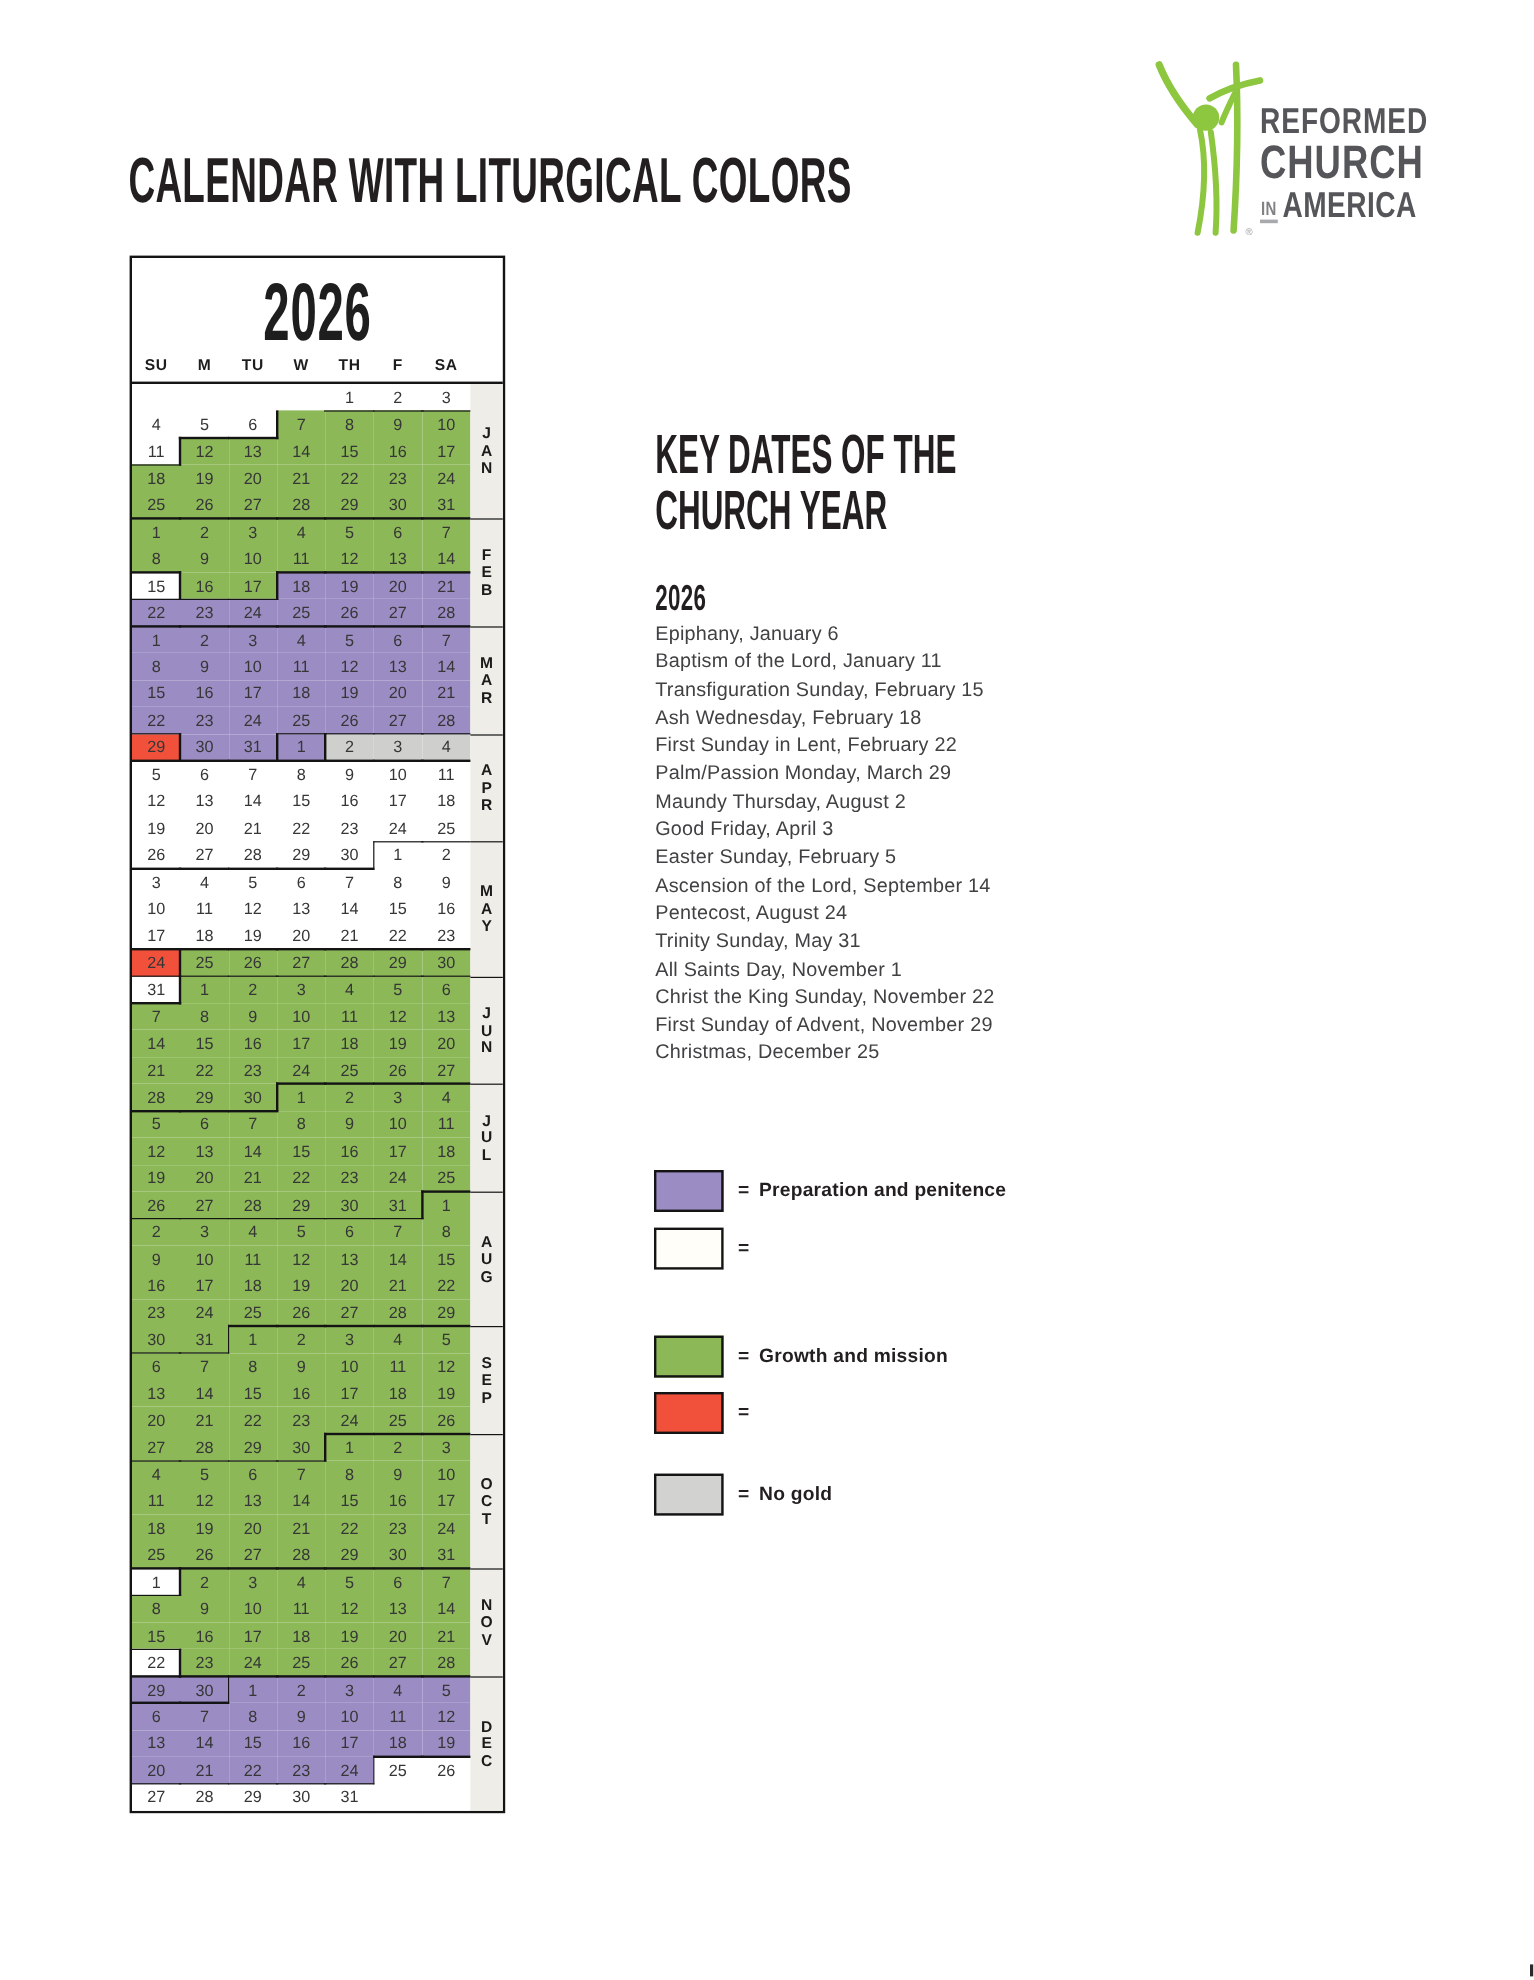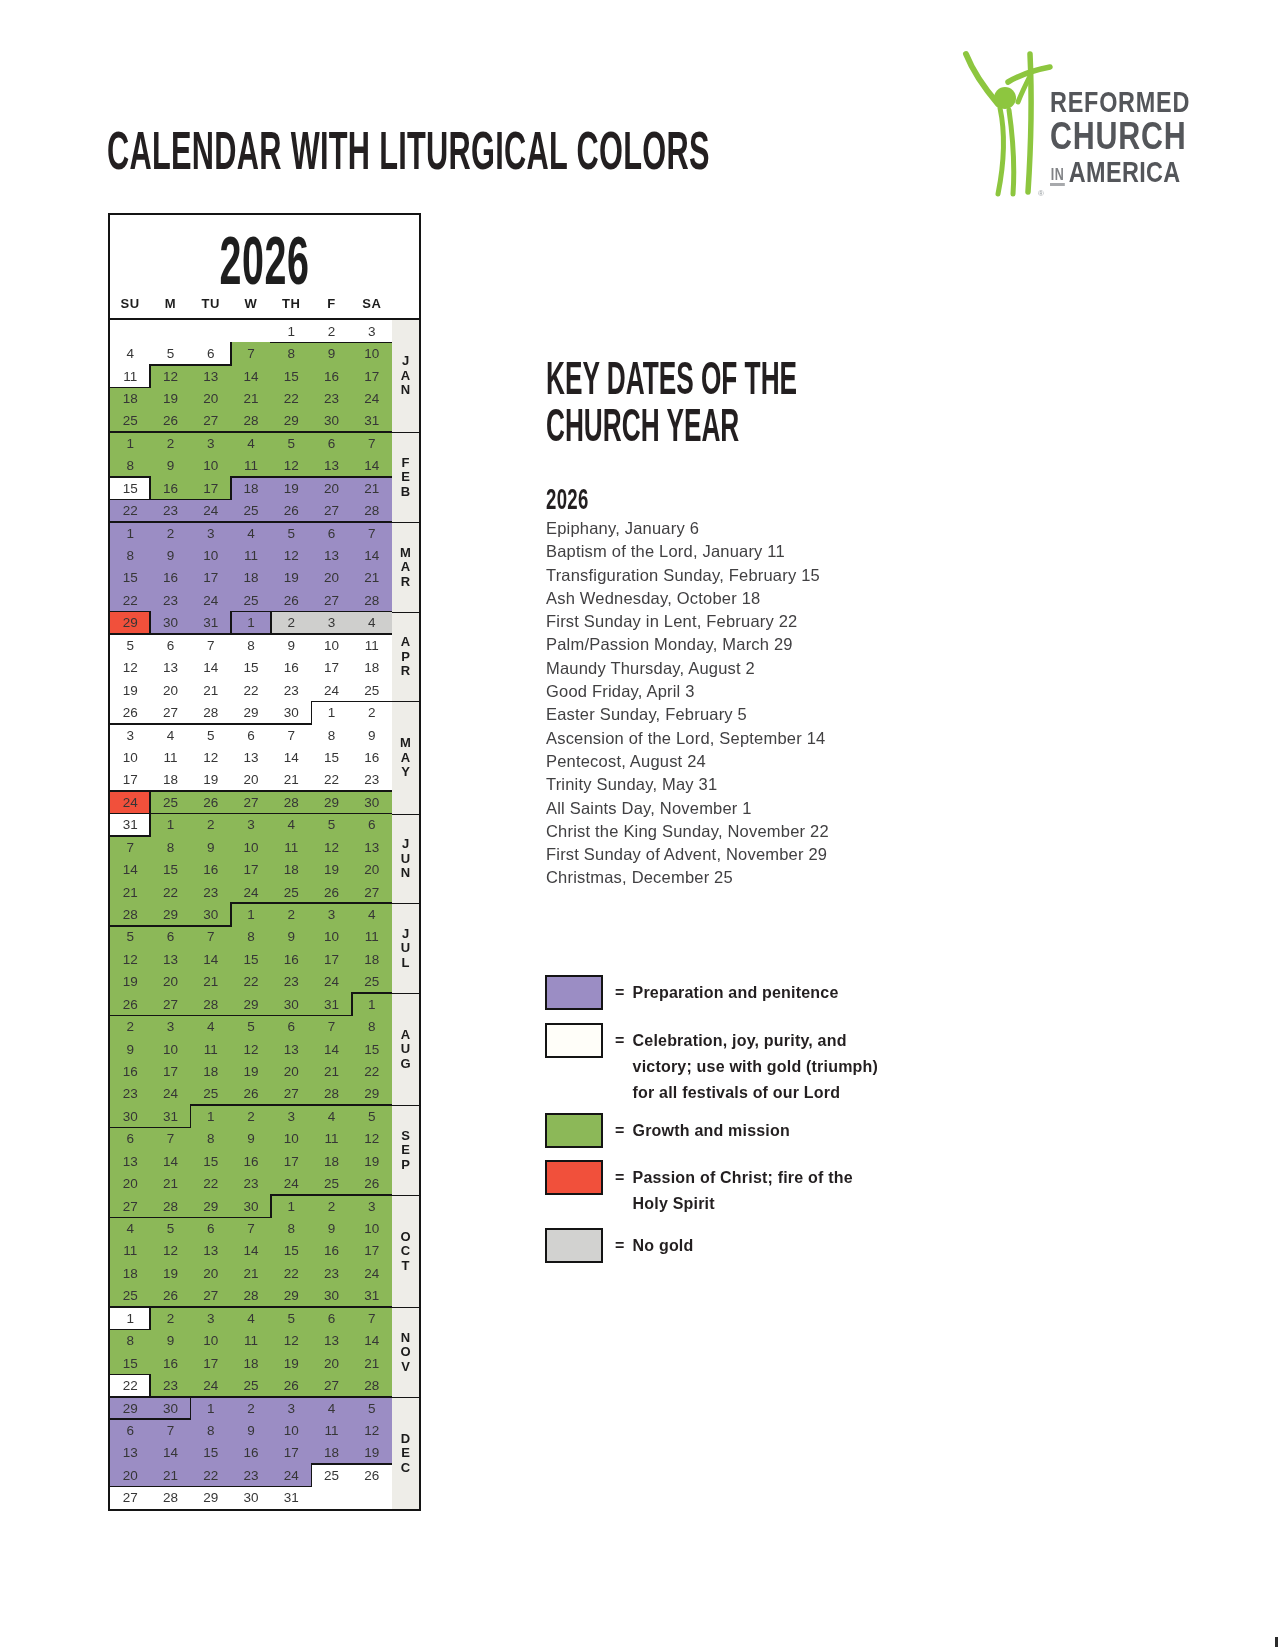--- a/index.html
+++ b/index.html
@@ -677,21 +677,21 @@
   <div class="key-dates">
     <div class="kd-heading">
       <div>KEY DATES OF THE</div>
       <div>CHURCH YEAR</div>
     </div>
     <div class="kd-year">2026</div>
     <div class="kd-list">
         <div>Epiphany, January 6</div>
         <div>Baptism of the Lord, January 11</div>
         <div>Transfiguration Sunday, February 15</div>
-        <div>Ash Wednesday, October 18</div>
+        <div>Ash Wednesday, February 18</div>
         <div>First Sunday in Lent, February 22</div>
         <div>Palm/Passion Monday, March 29</div>
         <div>Maundy Thursday, August 2</div>
         <div>Good Friday, April 3</div>
         <div>Easter Sunday, February 5</div>
         <div>Ascension of the Lord, September 14</div>
         <div>Pentecost, August 24</div>
         <div>Trinity Sunday, May 31</div>
         <div>All Saints Day, November 1</div>
         <div>Christ the King Sunday, November 22</div>
@@ -707,44 +707,35 @@
           <span class="legend-eq">=</span>
           <div>
             <div>Preparation and penitence</div>
           </div>
         </div>
       </div>
       <div class="legend-item" style="top: 48px;">
         <div class="legend-swatch" style="background: rgb(255, 254, 249);"></div>
         <div class="legend-text">
           <span class="legend-eq">=</span>
-          <div>
-            <div>Celebration, joy, purity, and</div>
-            <div>victory; use with gold (triumph)</div>
-            <div>for all festivals of our Lord</div>
-          </div>
         </div>
       </div>
       <div class="legend-item" style="top: 138px;">
         <div class="legend-swatch" style="background: rgb(140, 184, 88);"></div>
         <div class="legend-text">
           <span class="legend-eq">=</span>
           <div>
             <div>Growth and mission</div>
           </div>
         </div>
       </div>
       <div class="legend-item" style="top: 185px;">
         <div class="legend-swatch" style="background: rgb(241, 80, 59);"></div>
         <div class="legend-text">
           <span class="legend-eq">=</span>
-          <div>
-            <div>Passion of Christ; fire of the</div>
-            <div>Holy Spirit</div>
-          </div>
         </div>
       </div>
       <div class="legend-item" style="top: 253px;">
         <div class="legend-swatch" style="background: rgb(210, 210, 208);"></div>
         <div class="legend-text">
           <span class="legend-eq">=</span>
           <div>
             <div>No gold</div>
           </div>
         </div>

